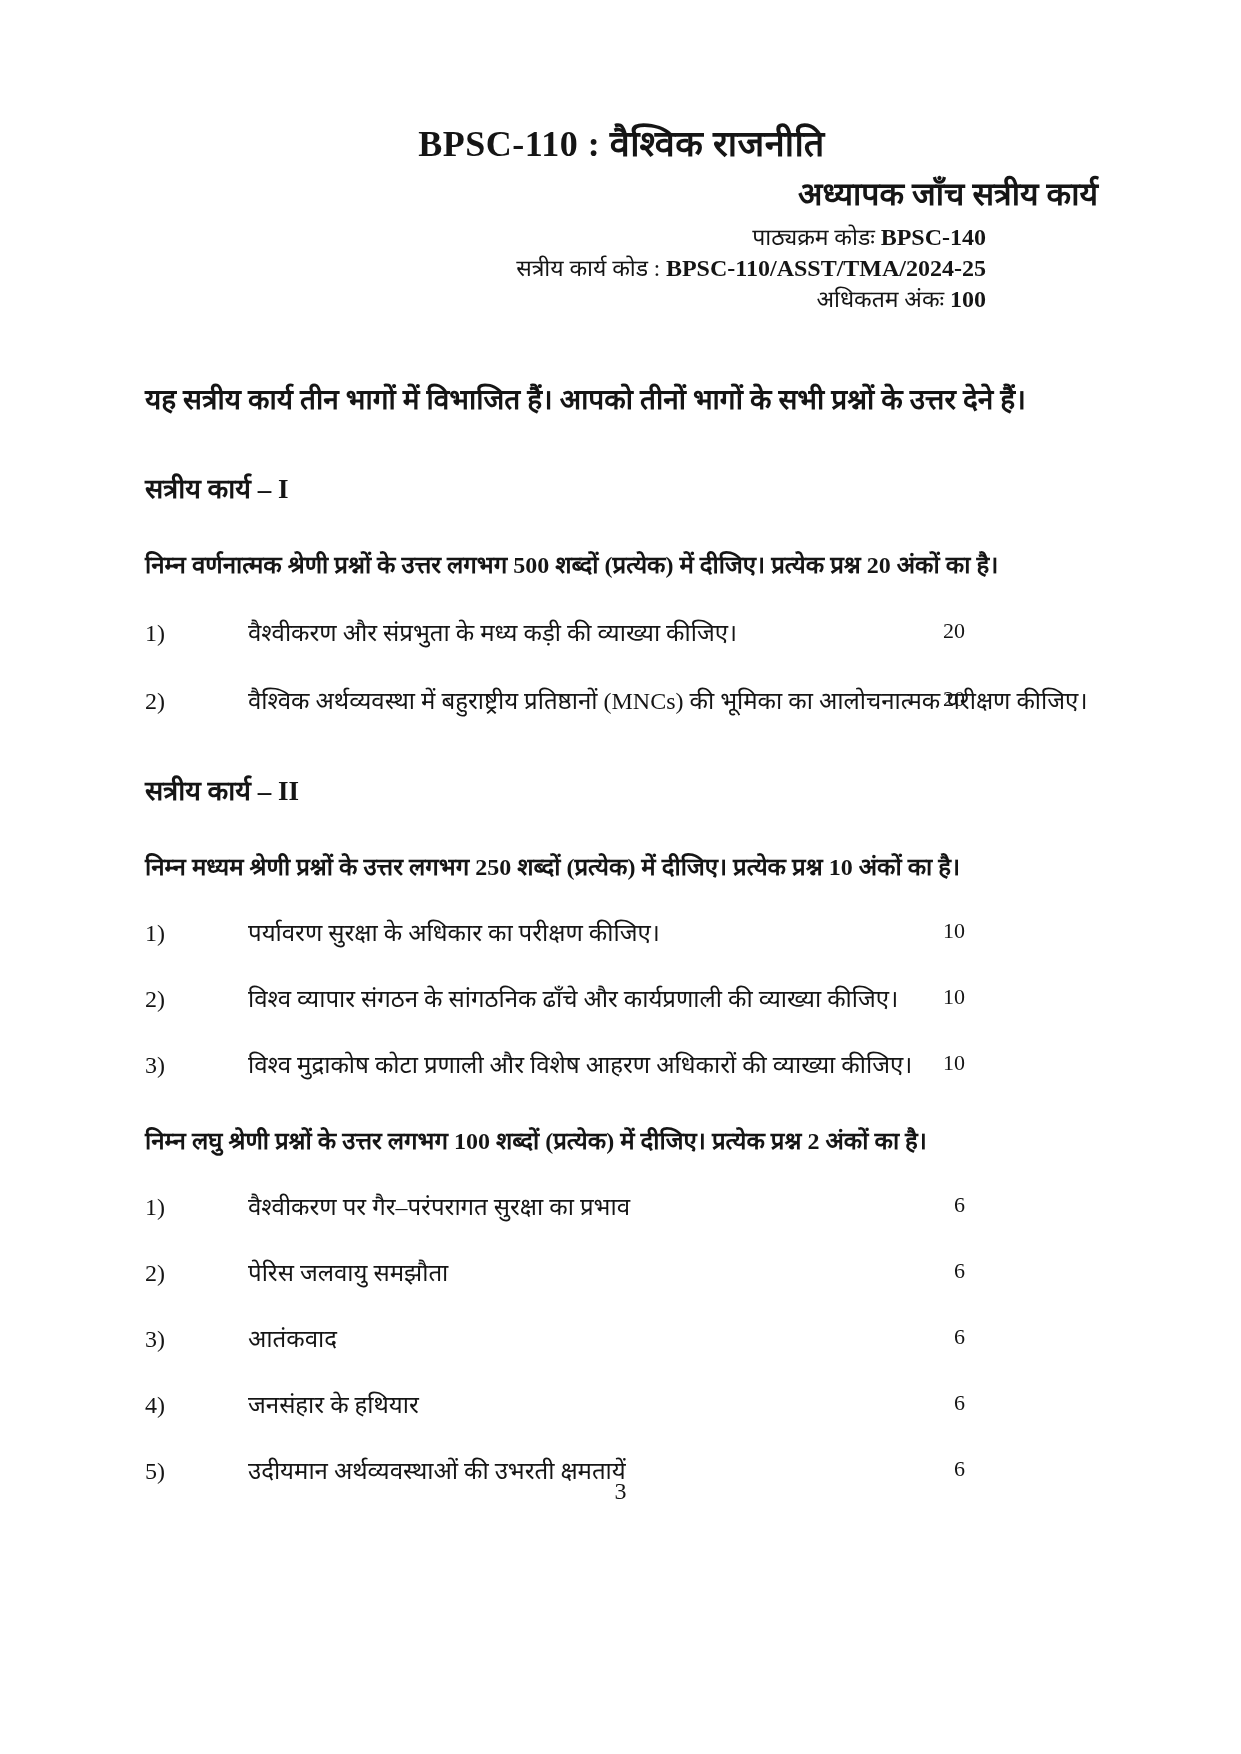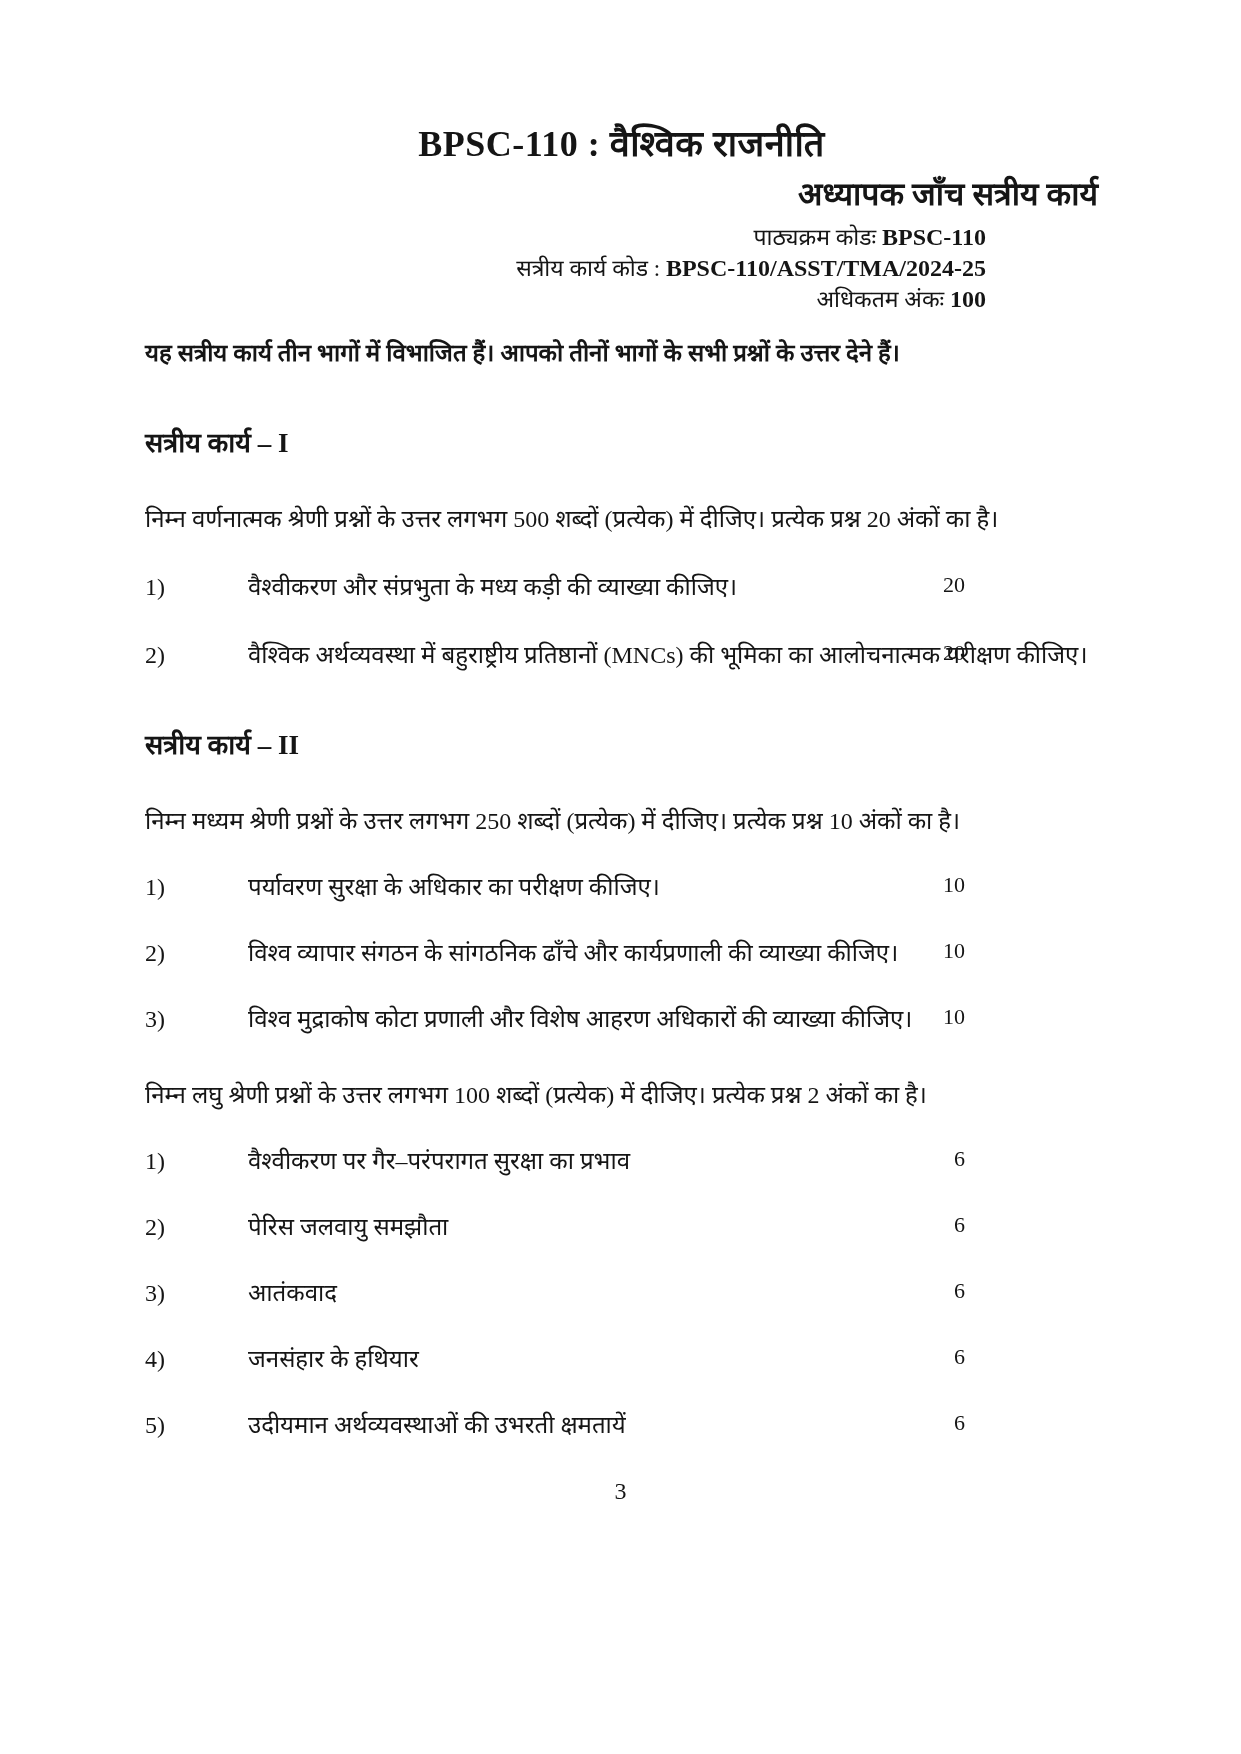--- a/index.html
+++ b/index.html
@@ -31,37 +31,37 @@
   }
   .meta {
     margin-top: 12px;
     padding-right: 112px;
     text-align: right;
     font-size: 23px;
     line-height: 31px;
   }
   .meta .meta-line b { font-size: 24px; }
   .intro {
-    margin-top: 22px;
-    font-size: 24px;
+    margin-top: 68px;
+    font-size: 28px;
     font-weight: bold;
     line-height: 33px;
     text-align: justify;
   }
   .section-heading {
     text-align: left;
     font-size: 27px;
     font-weight: bold;
     margin-top: 56px;
     line-height: 34px;
   }
   .instr {
     margin-top: 42px;
     font-size: 24px;
-    font-weight: normal;
+    font-weight: bold;
     line-height: 34px;
     text-align: justify;
   }
   .q-row {
     position: relative;
     display: flex;
     margin-top: 34px;
     font-size: 24px;
     line-height: 34px;
   }
@@ -88,21 +88,21 @@
 <body>
 
 <div class="page">
 
   <h1 class="title">BPSC-110 : वैश्विक राजनीति</h1>
   <div class="subtitle">अध्यापक जाँच सत्रीय कार्य</div>
 
   <div class="meta">
     <div class="meta-line">
       <span>पाठ्यक्रम कोडः</span>
-      <b>BPSC-110</b>
+      <b>BPSC-140</b>
     </div>
     <div class="meta-line">
       <span>सत्रीय कार्य कोड :</span>
       <b>BPSC-110/ASST/TMA/2024-25</b>
     </div>
     <div class="meta-line">
       <span>अधिकतम अंकः</span>
       <b>100</b>
     </div>
   </div>

